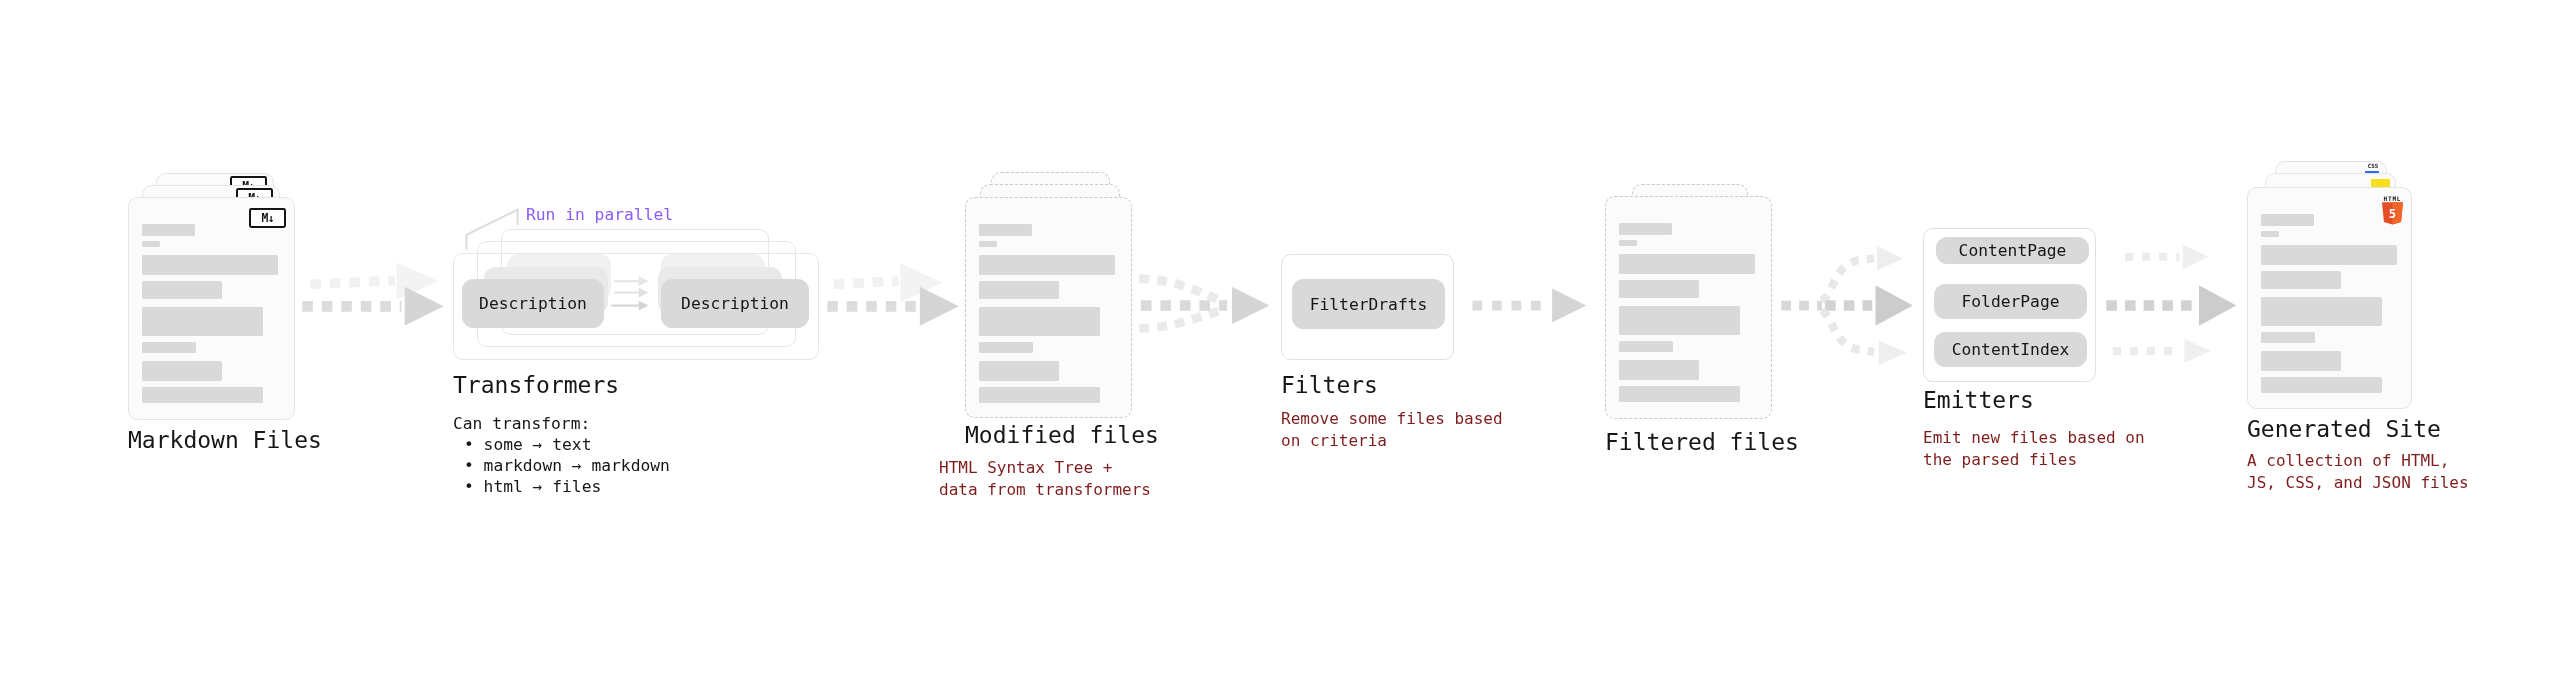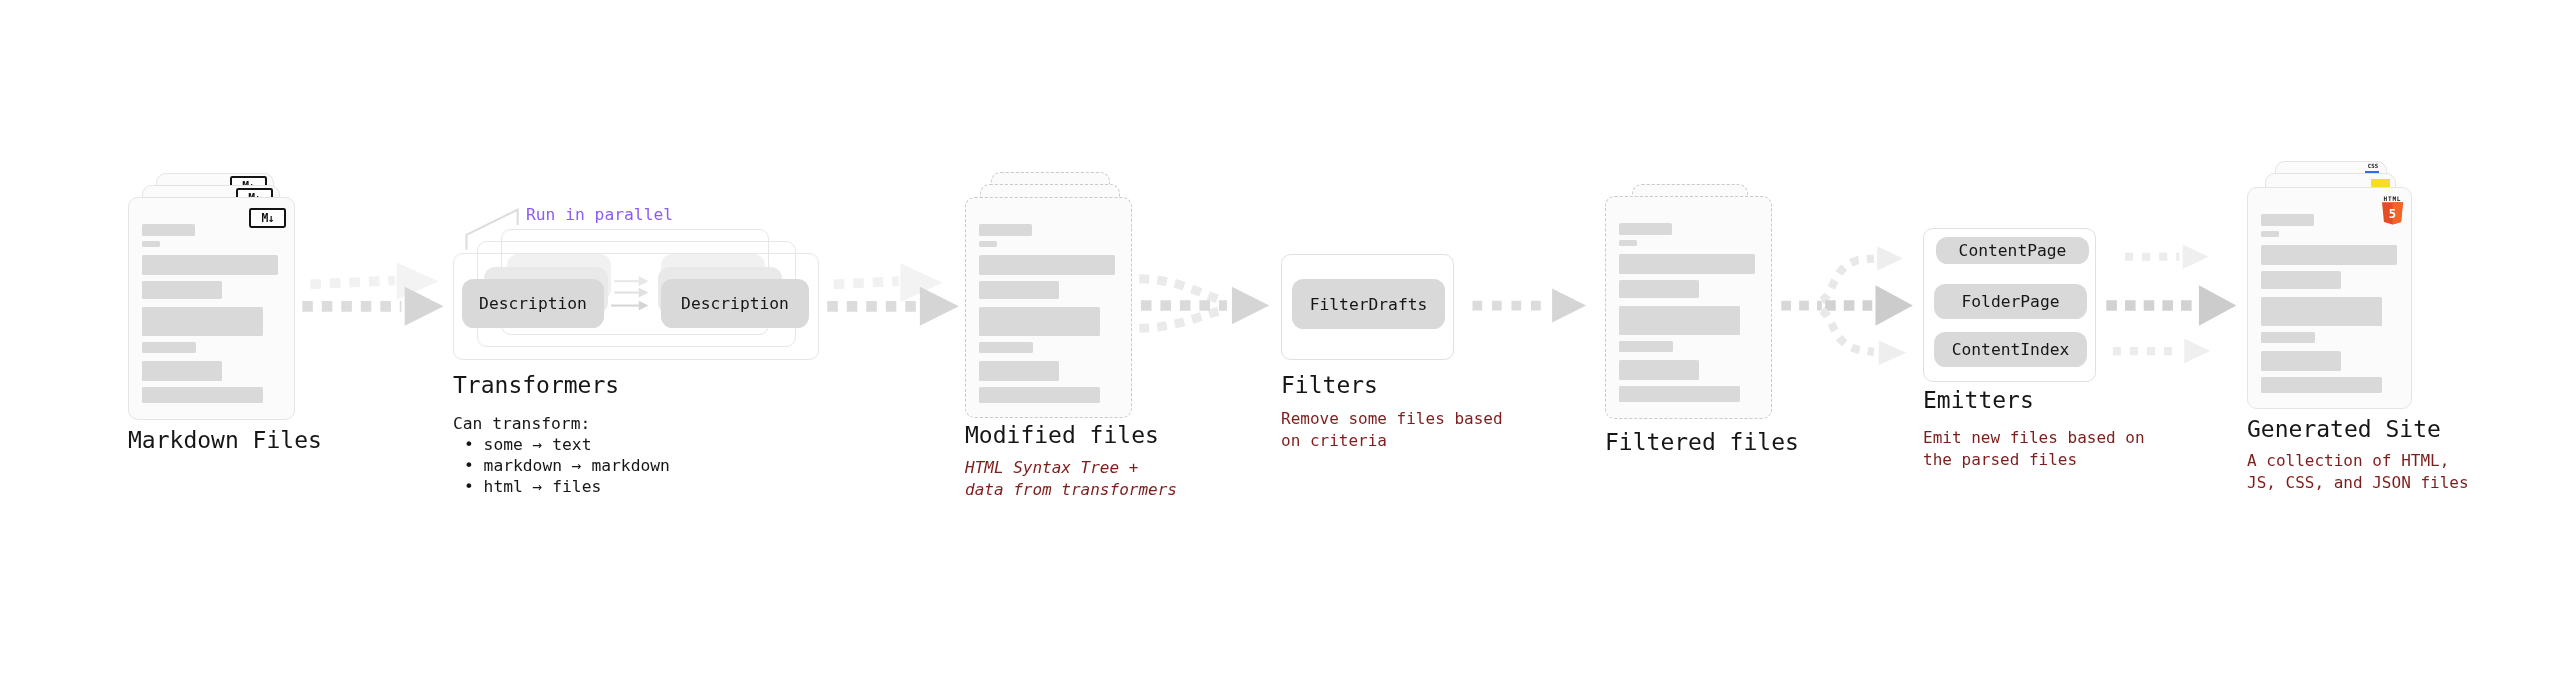--- a/index.html
+++ b/index.html
@@ -151,21 +151,21 @@
         <div class="bar" style="left: 13px; top: 26px; width: 53px; height: 12.2px;"></div>
         <div class="bar" style="left: 13px; top: 43px; width: 18px; height: 5.7px;"></div>
         <div class="bar" style="left: 13px; top: 57px; width: 136px; height: 20.3px;"></div>
         <div class="bar" style="left: 13px; top: 83px; width: 80px; height: 18px;"></div>
         <div class="bar" style="left: 13px; top: 109px; width: 121px; height: 29px;"></div>
         <div class="bar" style="left: 13px; top: 144px; width: 54px; height: 11.4px;"></div>
         <div class="bar" style="left: 13px; top: 163px; width: 80px; height: 19.5px;"></div>
         <div class="bar" style="left: 13px; top: 189px; width: 121px; height: 16.3px;"></div>
       </div>
     <div class="title" style="left:965px;top:423px;">Modified files</div>
-    <div class="note" style="left:965px;top:457px;font-style:italic;">HTML Syntax Tree +
+    <div class="note" style="left:939px;top:457px;">HTML Syntax Tree +
 data from transformers</div>
   </div>
 
   <div>
     <div class="obox" style="left:1281px;top:254px;width:173px;height:106px;background:#ffffff;border-color:#e0e0e0;z-index:1;"></div>
     <div class="pill" style="left:1292px;top:279px;width:153px;height:50px;z-index:2;">FilterDrafts</div>
     <div class="title" style="left:1281px;top:373px;">Filters</div>
     <div class="note" style="left:1281px;top:408px;">Remove some files based
 on criteria</div>
   </div>

